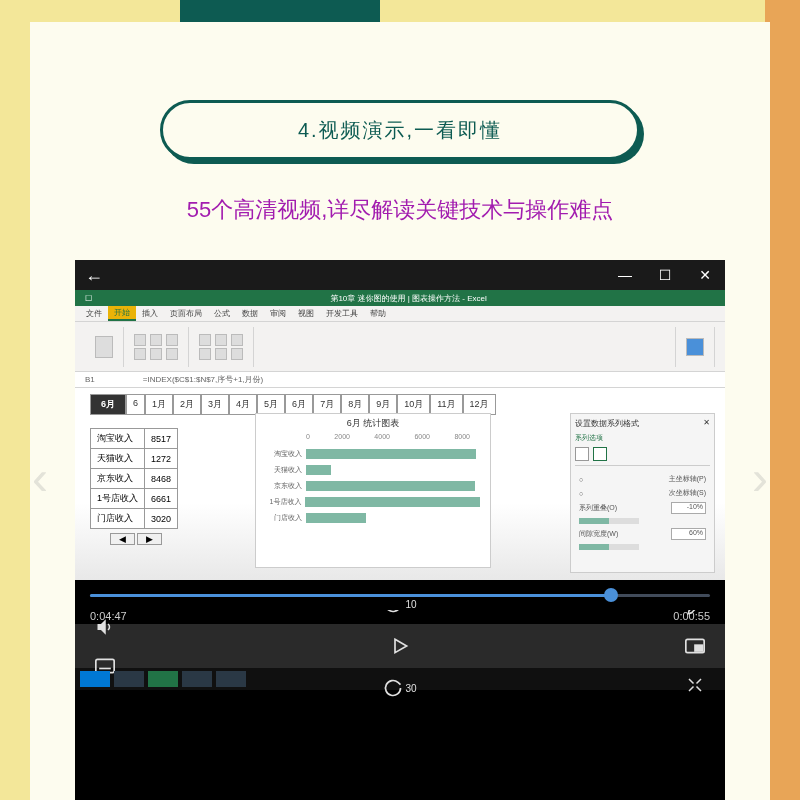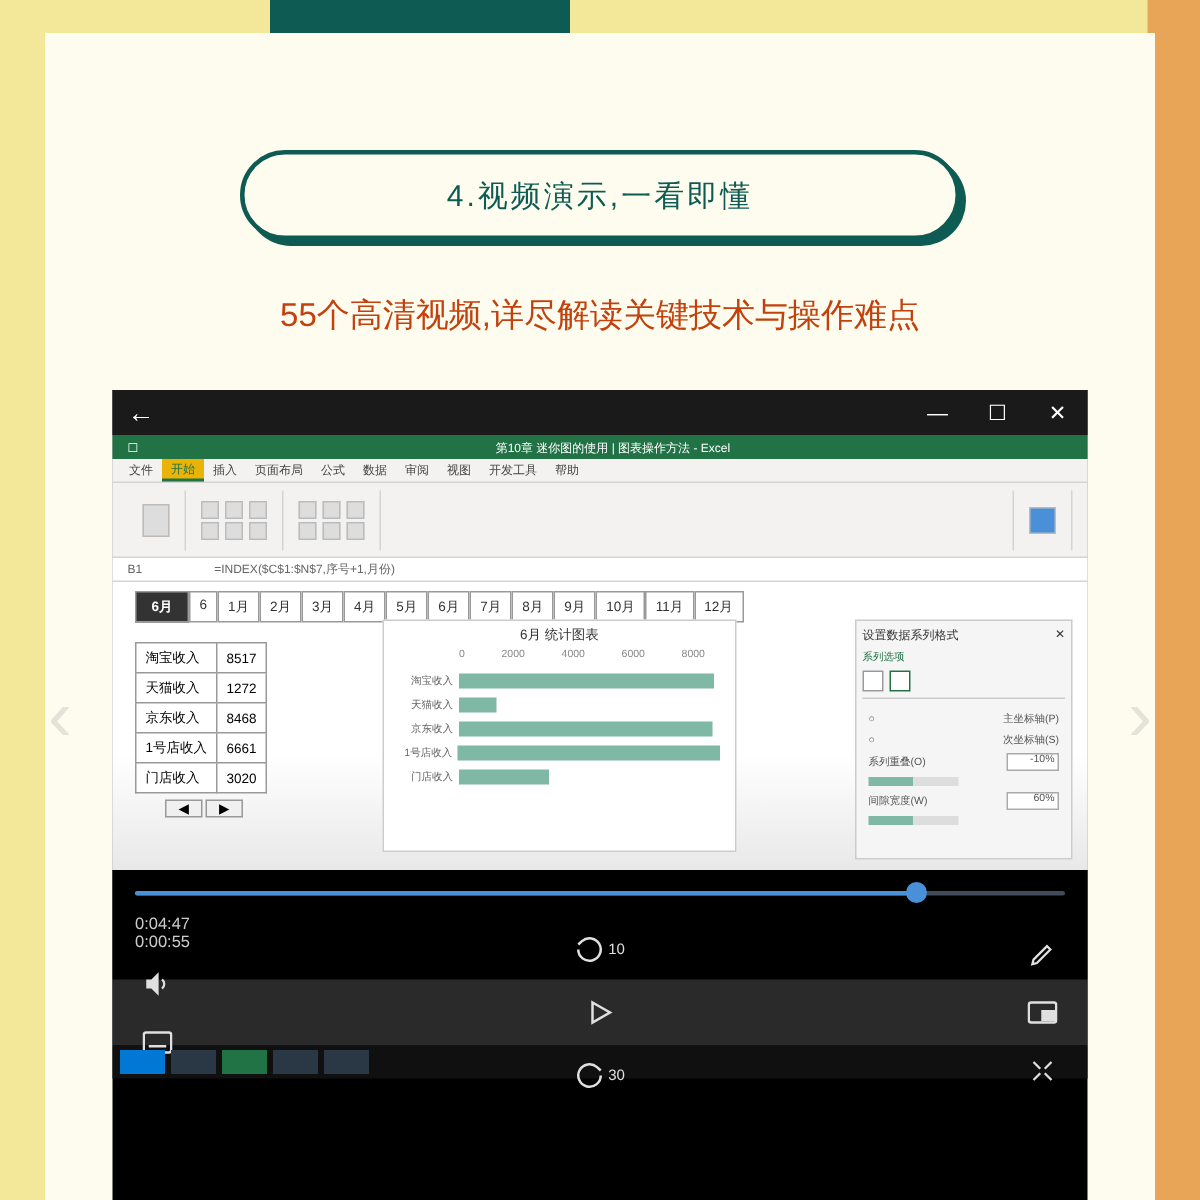--- a/index.html
+++ b/index.html
@@ -59,21 +59,21 @@
       color: #0d5b52;
       font-size: 20px;
       font-weight: normal;
       letter-spacing: 2px;
     }
     .subtitle {
       position: absolute;
       top: 195px;
       left: 50%;
       transform: translateX(-50%);
-      color: #c2410c;
+      color: #a21caf;
       font-size: 22px;
       white-space: nowrap;
       z-index: 10;
     }
     .video-container {
       position: absolute;
       top: 260px;
       left: 75px;
       right: 75px;
       bottom: 0;
@@ -362,25 +362,24 @@
       top: 50%;
       transform: translate(-50%, -50%);
       width: 14px;
       height: 14px;
       background: #4a90d9;
       border-radius: 50%;
     }
     .video-times {
       display: flex;
       justify-content: space-between;
-      padding: 0 15px 19px;
+      padding: 0 15px 2px;
       background: #000;
       color: #ccc;
       font-size: 11px;
-      flex-direction: column;
     }
     .video-controls {
       height: 44px;
       background: #2a2a2a;
       display: flex;
       align-items: center;
       justify-content: space-between;
       padding: 0 20px;
       color: #e0e0e0;
     }

